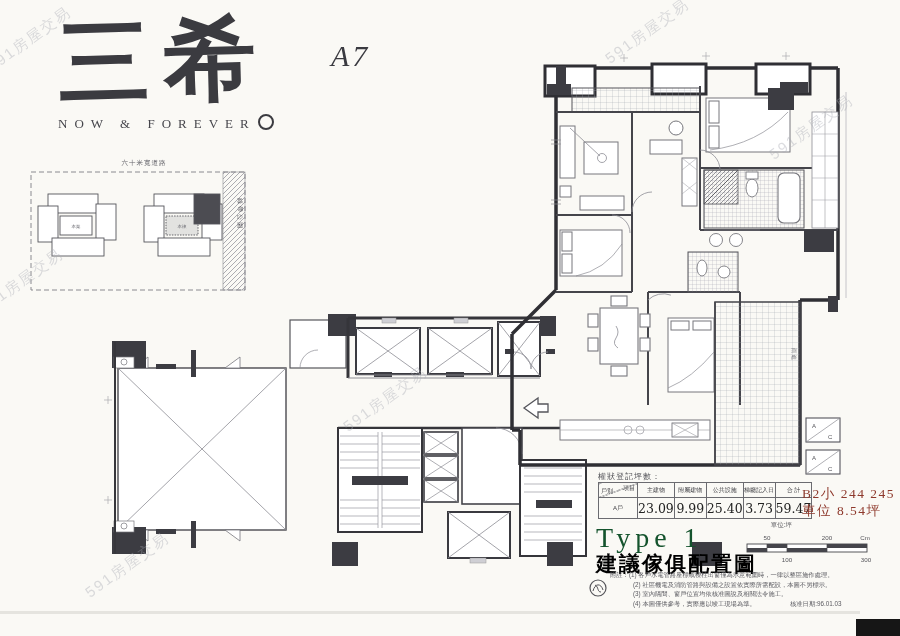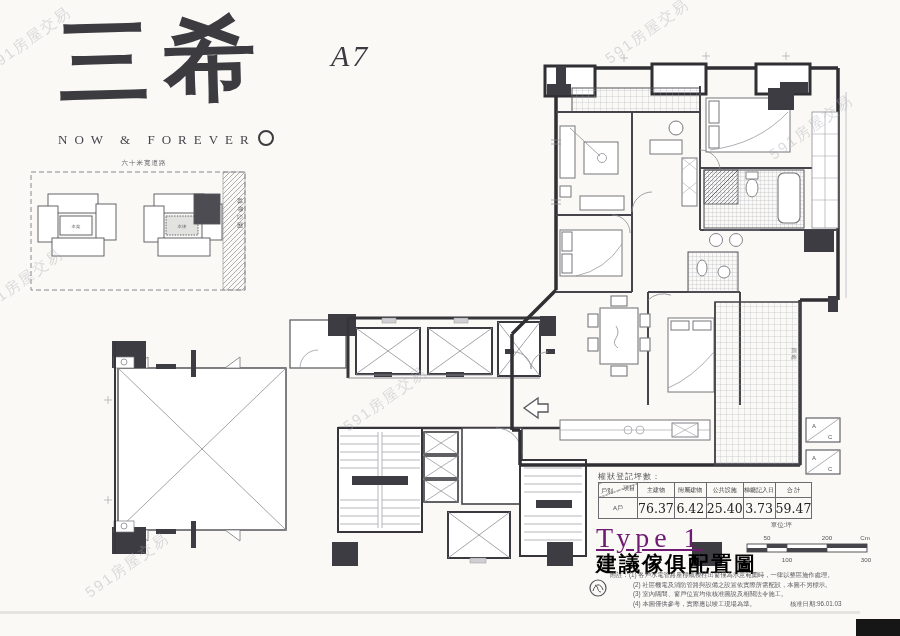--- a/index.html
+++ b/index.html
@@ -21,21 +21,21 @@
   table.area{border-collapse:collapse;table-layout:fixed;}
   table.area td{border:1px solid #6b6b70;text-align:center;vertical-align:middle;padding:0;}
   .hdr{font-size:6px;color:#3c3c41;height:14px;line-height:1;}
   .val{font-family:"DejaVu Serif",serif;font-size:12.5px;height:20px;color:#222;}
   .corner{position:relative;background:
       linear-gradient(to bottom right,transparent 48.8%,#6b6b70 48.8%,#6b6b70 51.2%,transparent 51.2%);}
   .corner .c-top{position:absolute;top:1px;right:2px;font-size:6px;color:#3c3c41;}
   .corner .c-bot{position:absolute;bottom:1px;left:2px;font-size:6px;color:#3c3c41;}
   .unit-note{font-size:6.5px;color:#55555a;text-align:right;}
   .parking{font-family:"Liberation Serif",serif;font-size:13.5px;color:#8e392c;letter-spacing:1.5px;line-height:17px;white-space:nowrap;}
-  .type-label{font-family:"Liberation Serif",serif;font-size:28px;letter-spacing:5px;color:#701a75;text-decoration:underline;}
+  .type-label{font-family:"Liberation Serif",serif;font-size:28px;letter-spacing:5px;color:#14532d;}
   .plan-title{font-family:"Liberation Serif",serif;font-weight:bold;font-size:21px;letter-spacing:2px;color:#000000;}
   .notes{font-size:6.3px;color:#5a5a60;line-height:9.5px;width:300px;}
   .notes div{white-space:nowrap;}
   .notes .indent{padding-left:23px;}
   .note-date{font-size:6.3px;color:#5a5a60;}
   .corner-block{background:#161616;}
   .scan-bar{background:#e0dfda;opacity:.8;}
   svg text{font-family:"Liberation Sans",sans-serif;}
 </style>
 </head>
@@ -45,21 +45,21 @@
 
   <div class="wm" style="left:598px;top:22px;">591房屋交易</div>
   <div class="wm" style="left:762px;top:118px;">591房屋交易</div>
   <div class="wm" style="left:336px;top:390px;">591房屋交易</div>
   <div class="wm" style="left:-28px;top:272px;">591房屋交易</div>
   <div class="wm" style="left:78px;top:556px;">591房屋交易</div>
   <div class="wm" style="left:-20px;top:30px;">591房屋交易</div>
 
   <div class="abs" style="left:58px;top:14px;">
     <div class="logo-main">三希</div>
-    <div class="logo-sub" style="margin-top:24px;">
+    <div class="logo-sub" style="margin-top:8px;">
       <span>NOW &amp; FOREVER</span><span class="logo-ring"></span>
     </div>
   </div>
   <div class="abs unit-badge" style="left:287px;top:39px;margin-left:44px;">A7</div>
 
   <div class="abs" style="left:26px;top:156px;">
     <svg width="240" height="140" viewBox="0 0 240 140">
       <defs>
         <pattern id="sphatch" width="5" height="5" patternUnits="userSpaceOnUse">
           <path d="M0 5 L5 0" stroke="#8b8b93" stroke-width="0.7"></path>
@@ -335,30 +335,34 @@
         <span class="c-bot">戶別</span>
       </td>
       <td class="hdr" style="width:31px;">主建物</td>
       <td class="hdr" style="width:31px;">附屬建物</td>
       <td class="hdr" style="width:31px;">公共設施</td>
       <td class="hdr" style="width:31px;">梯廳記入日</td>
       <td class="hdr" style="width:31px;">合 計</td>
     </tr>
     <tr>
       <td class="hdr" style="height:20px;">A戶</td>
-      <td class="val">76.37</td>
-      <td class="val">6.42</td>
+      <td class="val">23.09</td>
+      <td class="val">9.99</td>
       <td class="val">25.40</td>
       <td class="val">3.73</td>
       <td class="val">59.47</td>
     </tr>
   </tbody>
     </table>
   <div class="abs unit-note" style="left:730px;top:521px;width:62px;z-index:3;">單位:坪</div>
 
+  <div class="abs parking" style="left:802px;top:485px;z-index:3;">
+    <div>B2小 244 245</div>
+    <div>車位 8.54坪</div>
+  </div>
 
   <div class="abs type-label" style="left:596px;top:522px;z-index:3;">Type 1</div>
   <div class="abs plan-title" style="left:596px;top:550px;z-index:3;">建議傢俱配置圖</div>
 
   <svg class="abs" style="left:742px;top:530px;z-index:3;" width="132" height="36" viewBox="0 0 132 36">
     <g font-size="6.2" fill="#55555a" text-anchor="middle">
       <text x="25" y="10">50</text>
       <text x="85" y="10">200</text>
       <text x="123" y="10">Cm</text>
       <text x="6" y="32">0</text>

